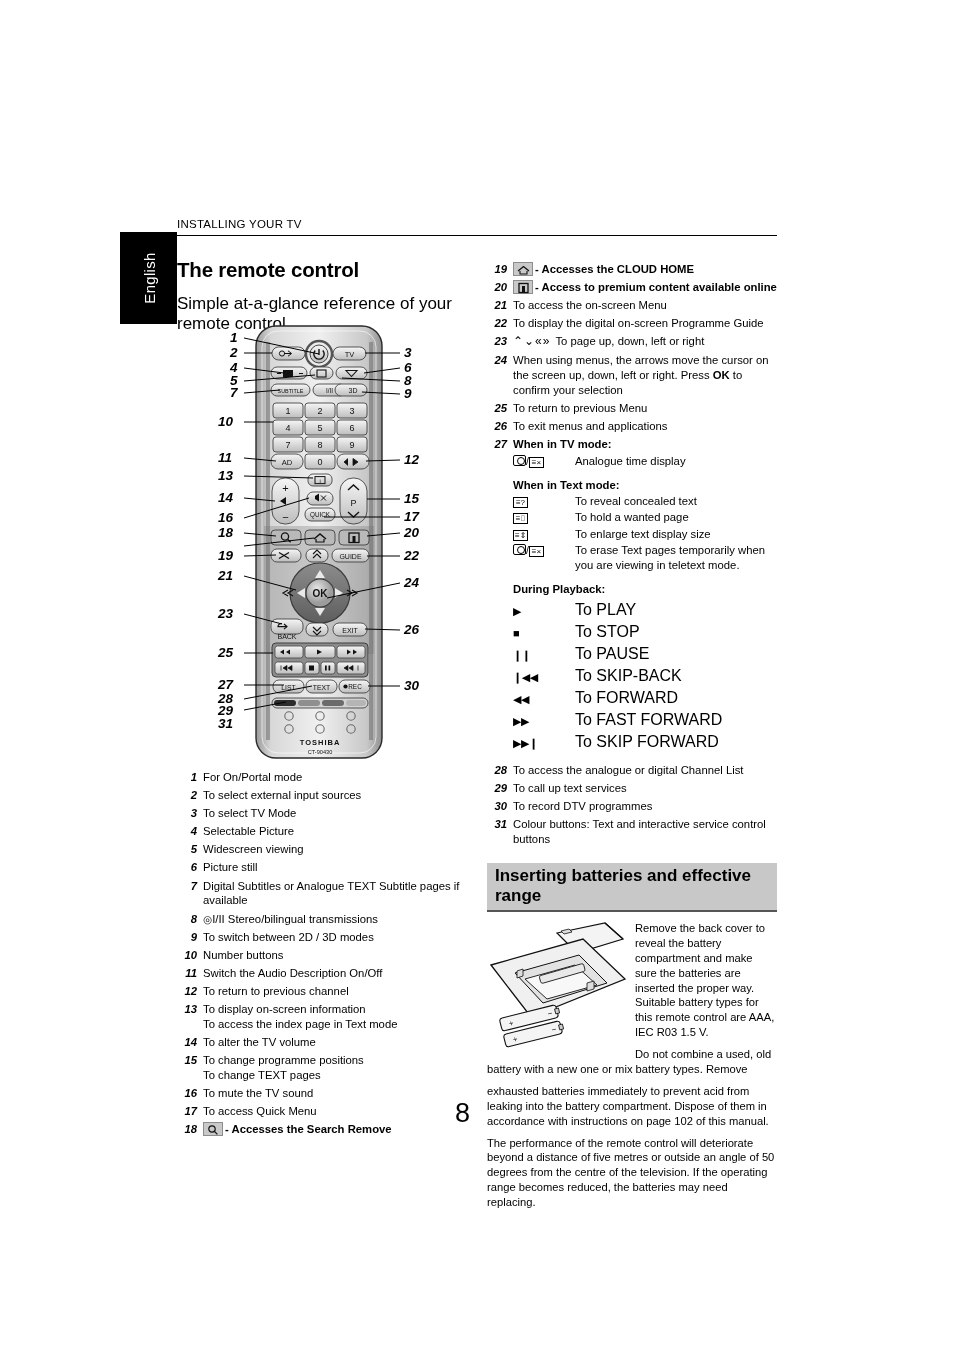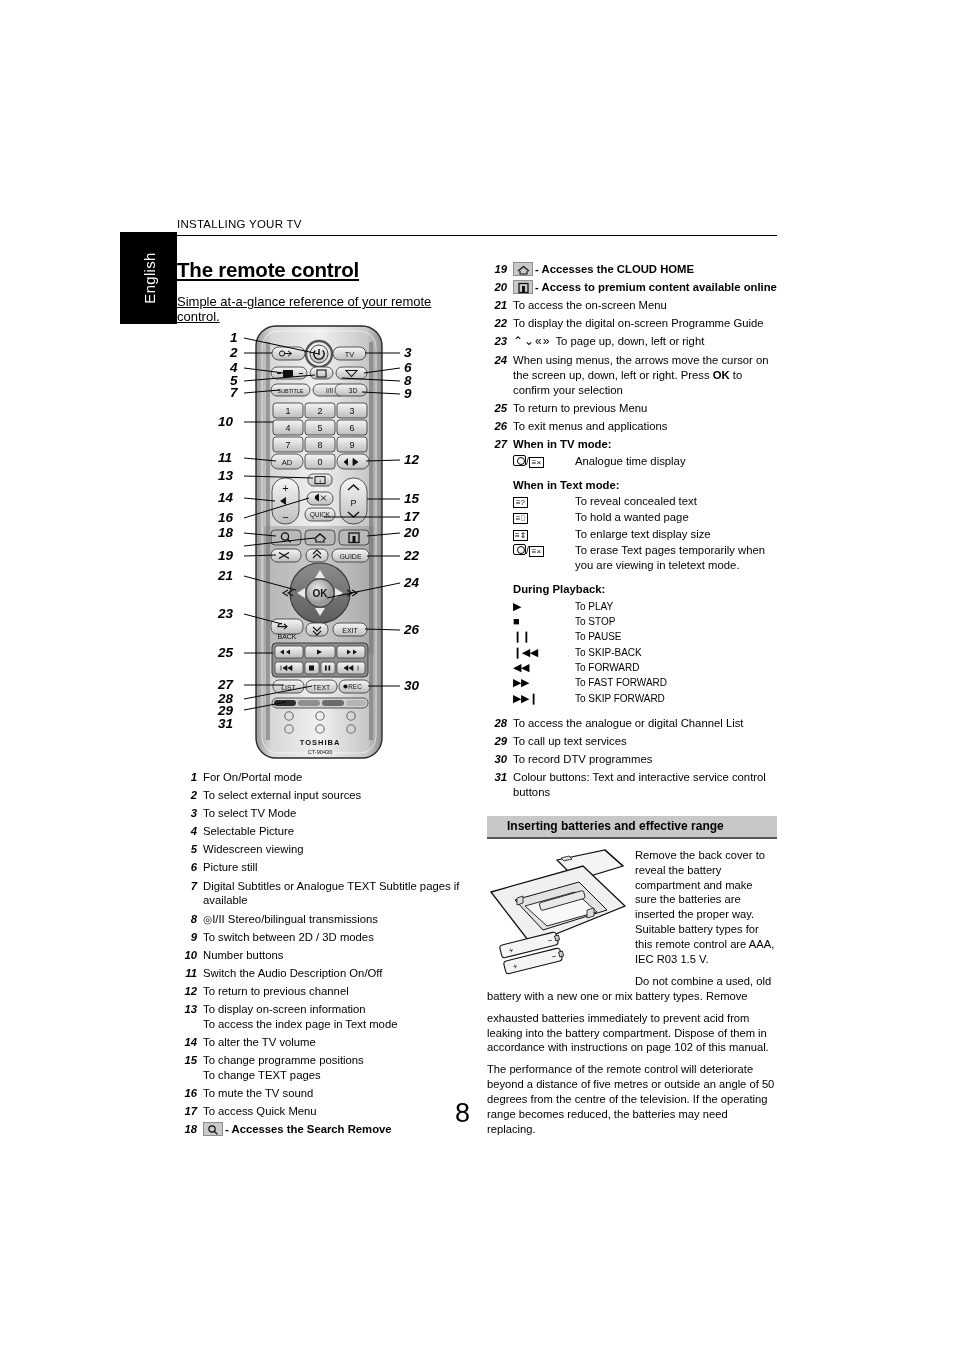--- a/index.html
+++ b/index.html
@@ -41,30 +41,30 @@
     color: #000;
   }
   .head-rule {
     position: absolute;
     left: 177px; top: 235px;
     width: 600px; height: 1.4px;
     background: #000;
   }
 
   
-  .col-left { position: absolute; left: 177px; top: 258px; width: 288px; text-decoration: underline; }
+  .col-left { position: absolute; left: 177px; top: 258px; width: 288px; }
   .col-right { position: absolute; left: 487px; top: 262px; width: 290px; }
 
   h1.title {
     font-size: 20.5px;
     font-weight: bold;
     margin: 0 0 12px 0;
     letter-spacing: -.2px;
   }
-  .subtitle { font-size: 13px; margin: 0; }
+  .subtitle { font-size: 17px; margin: 0; }
 
   
   .nlist { margin: 0; padding: 0; list-style: none; }
   .nlist li {
     position: relative;
     padding-left: 26px;
     font-size: 11.3px;
     line-height: 1.32;
     margin-bottom: 3.2px;
   }
@@ -120,28 +120,28 @@
     border: 1.2px solid #000; border-radius: 2px;
     position: relative; vertical-align: -1px;
   }
   .clockglyph::after {
     content: ""; position: absolute; left: 3px; top: 1.5px;
     width: 6px; height: 6px; border: 1.1px solid #000; border-radius: 50%;
   }
 
   .playrow { display: flex; align-items: baseline; margin-bottom: .5px; }
   .playrow .pg { width: 62px; flex: 0 0 62px; font-size: 11px; letter-spacing: -.5px; }
-  .playrow .pl { flex: 1; font-size: 10px; }
+  .playrow .pl { flex: 1; font-size: 16px; }
 
   
   .sec-bar {
     background: #c8c8c8;
     font-weight: bold;
-    font-size: 12px;
-    padding: 3px 0 4px 20px;
+    font-size: 17px;
+    padding: 3px 0 4px 8px;
     margin: 16px 0 9px 0;
     border-bottom: 2px solid #555;
   }
 
   .batt-wrap { position: relative; }
   .batt-img { float: left; width: 142px; height: 128px; margin: 0 6px 2px 0; }
   .body-p { font-size: 11.2px; line-height: 1.33; margin: 0 0 7px 0; }
   .body-p b { font-weight: bold; }
 
   

